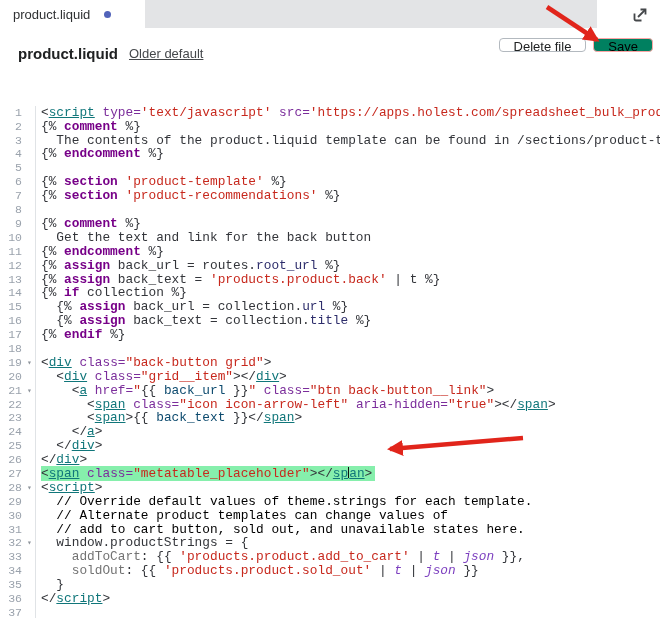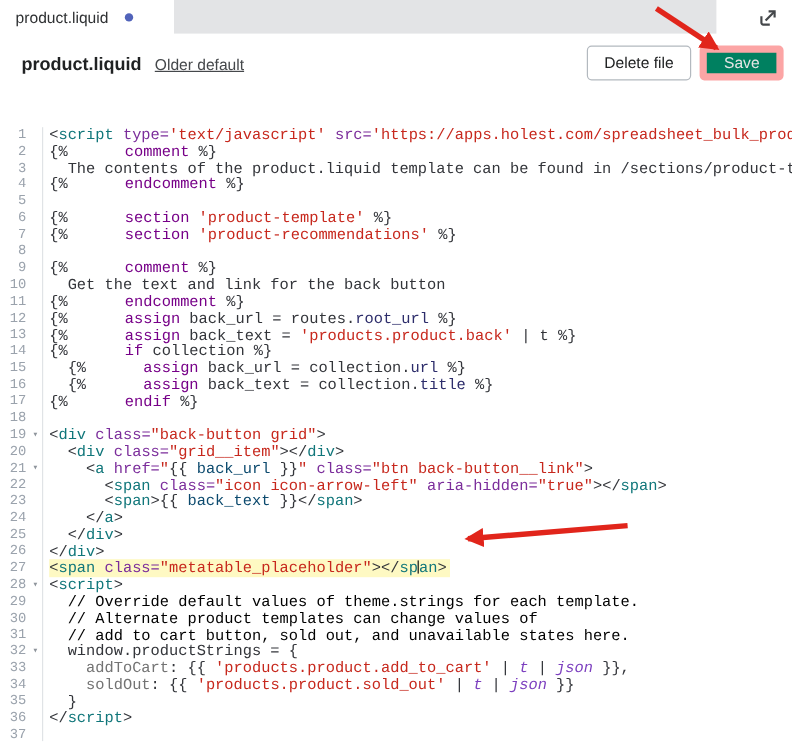--- a/index.html
+++ b/index.html
@@ -12,39 +12,39 @@
   .tab-active { position:absolute; top:0; left:0; width:145px; height:28px; background:#fff; display:flex; align-items:center; padding-left:13px; cursor:pointer; }
   .tab-label { font-size:13px; color:#2f3133; }
   .unsaved-dot { width:7px; height:7px; border-radius:50%; background:#5163ba; margin-left:14px; }
   .expand-btn { position:absolute; top:2px; left:626px; width:28px; height:26px; display:flex; align-items:center; justify-content:center; cursor:pointer; background:#fff; }
 
   
   .header { position:absolute; top:36px; left:0; width:660px; height:34px; display:flex; align-items:center; }
   .page-title { font-size:15px; font-weight:700; color:#202223; margin-left:18px; }
   .versions-link { font-size:13px; color:#45484b; text-decoration:underline; margin-left:11px; cursor:pointer; }
   .header-actions { position:absolute; right:7px; top:2px; display:flex; gap:7px; }
-  .btn { height:29px; padding:0 14px; font-size:13px; font-family:"Liberation Sans",sans-serif; border-radius:4px; border:1px solid #b3b9bf; background:#fff; color:#202223; cursor:pointer; }
-  .btn-save { background:#008060; border:6px solid #fca5a5; color:#e5e5e5; font-weight:500; }
+  .btn { height:14px; padding:0 14px; font-size:13px; font-family:"Liberation Sans",sans-serif; border-radius:4px; border:1px solid #b3b9bf; background:#fff; color:#202223; cursor:pointer; }
+  .btn-save { background:#008060; border:1px solid #fca5a5; color:#000000; font-weight:500; }
 
   
   .editor { position:absolute; top:78px; left:0; width:660px; height:540px; background:#fff; font-family:"Liberation Mono","DejaVu Sans Mono",monospace; font-size:12.8px; line-height:13.9px; white-space:pre; overflow:hidden; cursor:text; }
   .editor-inner { display:flex; }
   .gutter { width:36px; flex:0 0 36px; border-right:1px solid #e0e3e6; color:#9aa2ac; font-size:11.5px; user-select:none; }
   .gutter-cell { height:13.9px; display:flex; align-items:center; }
   .gutter-num { flex:1; text-align:right; padding-right:2px; }
   .gutter-fold { width:11px; font-size:8px; color:#8f959c; text-align:center; }
   .code { flex:1; padding-left:5px; overflow:hidden; color:#33353a; }
   .code-line { height:13.9px; }
-  .hl { background:#fef9c3; padding-right:3px; }
+  .hl { background:#86efac; padding-right:3px; }
 
   .tk-p    { color:#33353a; }
-  .tk-tag  { color:#10767a; }
+  .tk-tag  { color:#10767a;text-decoration:underline; }
   .tk-attr { color:#7b2d9b; }
   .tk-str  { color:#c7281d; }
-  .tk-kw   { color:#770088; font-weight:normal;margin-left:40px; }
+  .tk-kw   { color:#770088; font-weight:bold; }
   .tk-var  { color:#0c4a6e; }
   .tk-prop { color:#2d2d6b; }
   .tk-cmt  { color:#000000; }
   .tk-jsprop { color:#737373;text-align:right; }
   .tk-flt  { color:#7c3fbf; font-style:italic; }
   .text-cursor { display:inline-block; width:1px; height:11px; background:#111; vertical-align:-1px; }
 
   
   .overlay { position:absolute; inset:0; width:660px; height:618px; pointer-events:none; z-index:40; }
 </style>

